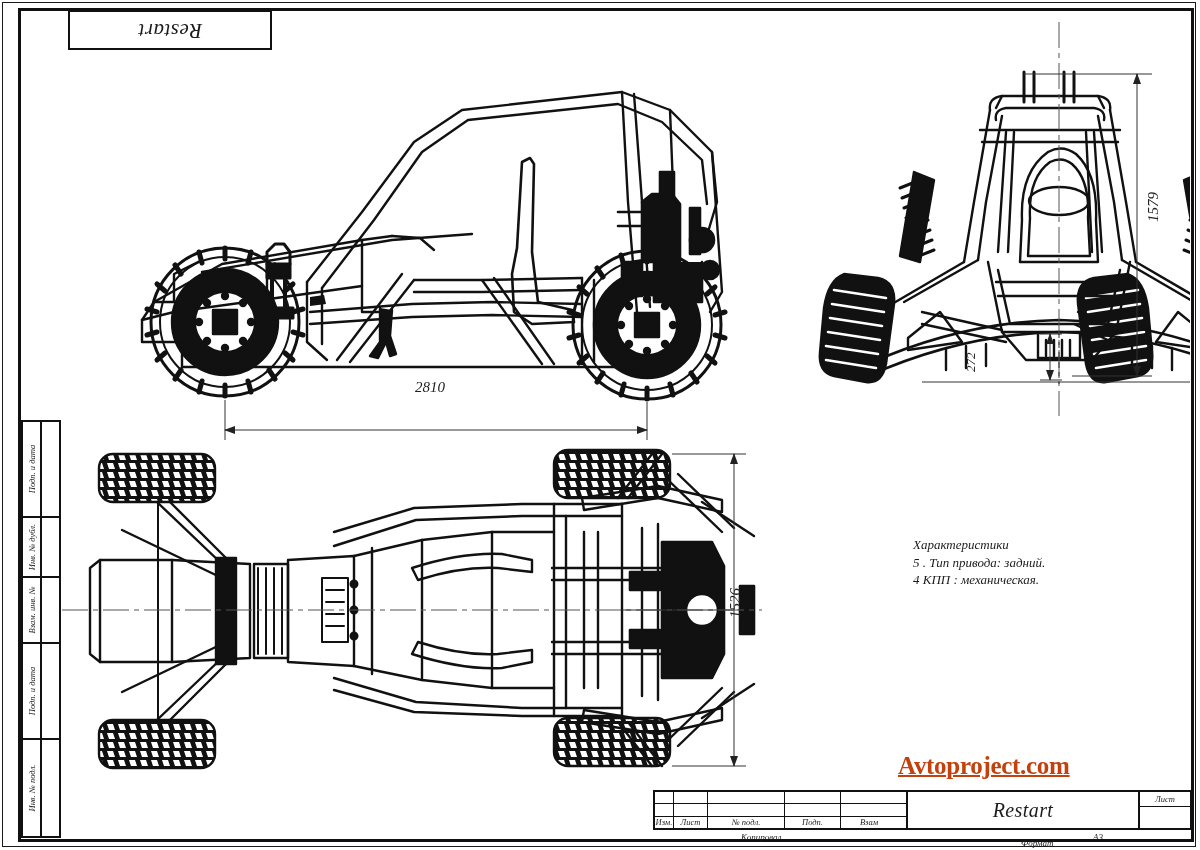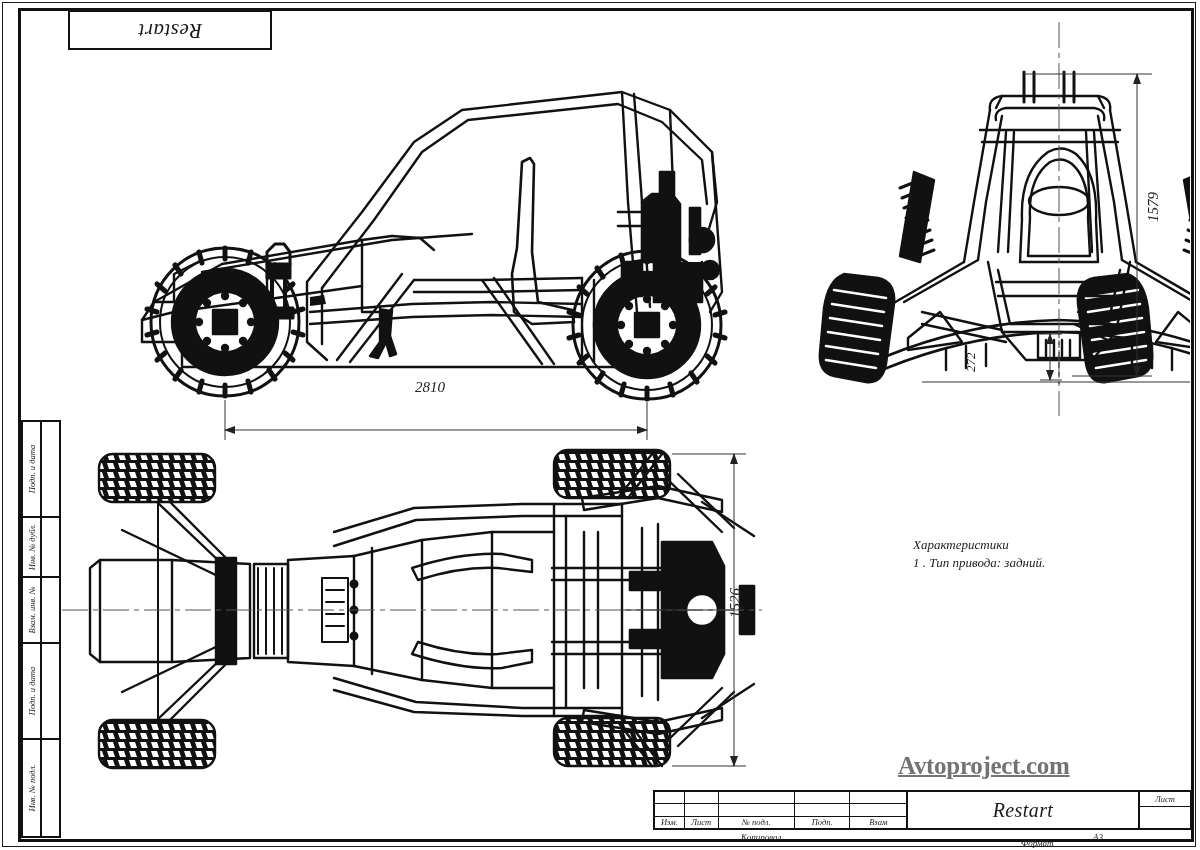--- a/index.html
+++ b/index.html
@@ -42,34 +42,34 @@
   .canvas svg{display:block;}
 
   
   .specs{position:absolute;left:913px;top:520px;width:265px;
          font-style:italic;font-size:13px;line-height:17.5px;color:#1b1b1b;
          font-family:"Liberation Serif",serif;margin-top:16px;}
   .specs div{white-space:nowrap;}
 
   
   .wm{position:absolute;left:898px;top:752px;font-family:"Liberation Serif",serif;
-      font-weight:bold;font-size:25px;color:#737373;letter-spacing:-.3px;
+      font-weight:bold;font-size:25px;color:#c2410c;letter-spacing:-.3px;
       text-decoration:underline;text-decoration-thickness:2px;}
 
   
   .tblock{position:absolute;left:653px;top:790px;width:539px;height:40px;
           border:2px solid #111;box-sizing:border-box;background:#fff;
           display:flex;}
   .tb-left{width:253px;display:flex;flex-direction:column;border-right:2px solid #111;box-sizing:border-box;}
   .tb-row{display:flex;flex:1;border-bottom:1px solid #111;box-sizing:border-box;}
   .tb-row:last-child{border-bottom:0;}
   .tb-c{border-right:1px solid #111;box-sizing:border-box;display:flex;
         align-items:center;justify-content:center;font-style:italic;font-size:8.5px;
         color:#1b1b1b;overflow:hidden;white-space:nowrap;}
-  .tb-c.w1{width:30px;} .tb-c.w2{width:34px;} .tb-c.w3{width:77px;}
+  .tb-c.w1{width:19px;} .tb-c.w2{width:34px;} .tb-c.w3{width:77px;}
   .tb-c.w4{width:56px;} .tb-c.w5{width:56px;border-right:0;}
   .tb-mid{flex:1;display:flex;align-items:center;justify-content:center;
           border-right:2px solid #111;box-sizing:border-box;}
   .tb-title{font-style:italic;font-size:20px;color:#1b1b1b;letter-spacing:.4px;}
   .tb-right{width:50px;display:flex;flex-direction:column;}
   .tb-r-top{height:15px;border-bottom:1px solid #111;box-sizing:border-box;
             display:flex;align-items:center;justify-content:center;
             font-style:italic;font-size:8.5px;color:#1b1b1b;}
   .tb-r-bot{flex:1;}
 
@@ -452,21 +452,22 @@
   </svg>
   </div>
 
   <div class="dim" style="left:415px;top:379px;">2810</div>
   <div class="dim v" style="left:1145px;top:222px;">1579</div>
   <div class="dim v" style="left:963px;top:372px;font-size:13px;">272</div>
   <div class="dim v" style="left:727px;top:618px;">1526</div>
 
   <div class="specs">
     <div>Характеристики</div>
-    <div>1 . Тип привода: задний.</div>
+    <div>5 . Тип привода: задний.</div>
+    <div>4  КПП : механическая.</div>
   </div>
 
   <div class="wm">Avtoproject.com</div>
 
   <div class="tblock">
     <div class="tb-left">
       <div class="tb-row">
         <div class="tb-c w1"></div>
         <div class="tb-c w2"></div>
         <div class="tb-c w3"></div>

